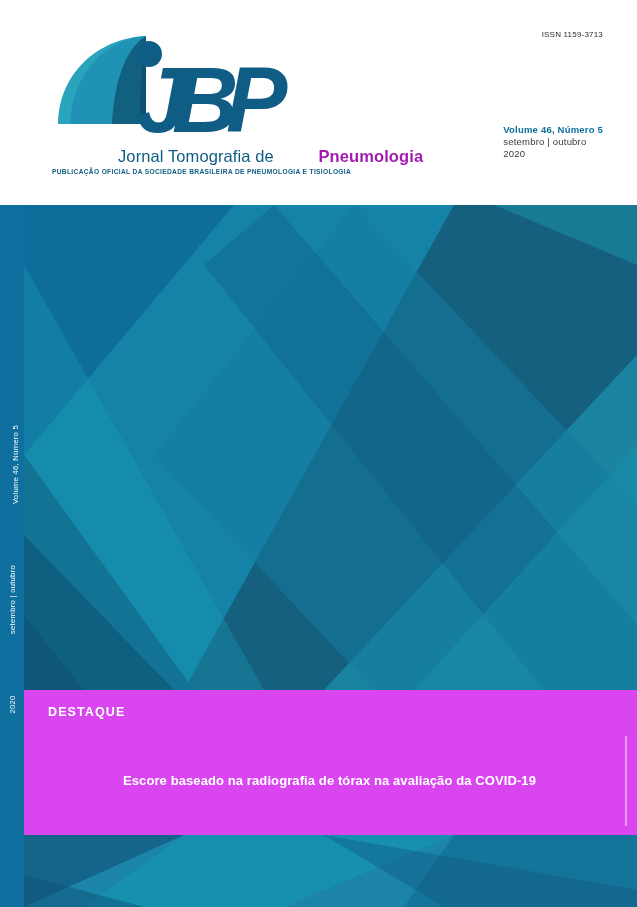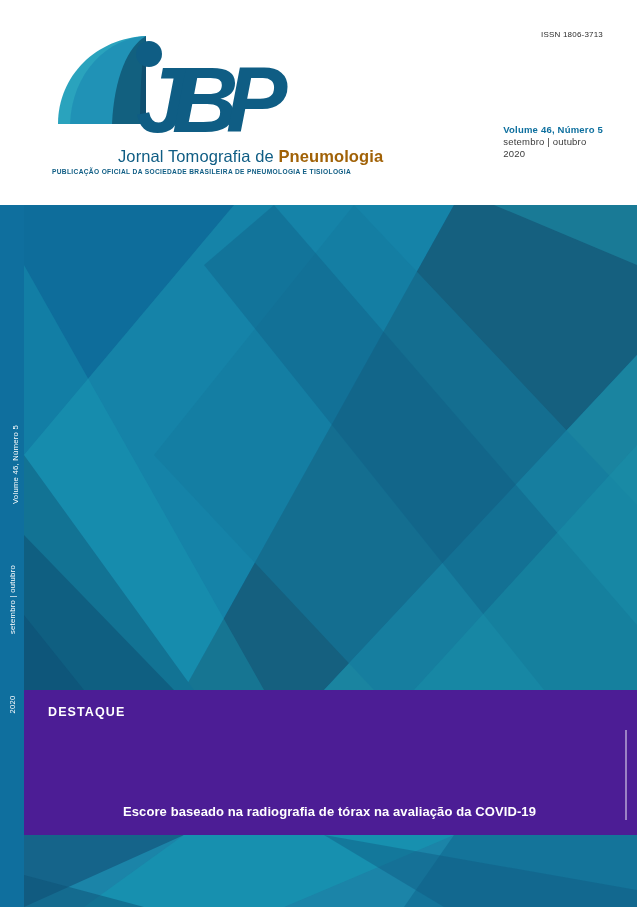--- a/index.html
+++ b/index.html
@@ -65,21 +65,21 @@
   .logo-svg { display: block; }
   .logo-title {
     position: absolute;
     left: 68px;
     top: 119px;
     font-size: 16.5px;
     color: #0f5d84;
     letter-spacing: 0.1px;
     white-space: nowrap;
   }
-  .logo-title b { color: #a16207; }
+  .logo-title b { color: #a21caf; margin-left: 40px; }
   .logo-sub {
     position: absolute;
     left: 2px;
     top: 140px;
     font-size: 6.6px;
     font-weight: bold;
     color: #0f5d84;
     letter-spacing: 0.35px;
     white-space: nowrap;
   }
@@ -146,40 +146,40 @@
     white-space: nowrap;
   }
 
   
   .highlight {
     position: absolute;
     left: 24px;
     top: 690px;
     width: 613px;
     height: 145px;
-    background: #4c1d95;
+    background: #d946ef;
     z-index: 3;
   }
   .highlight-label {
     position: absolute;
     left: 24px;
     top: 15px;
     font-size: 12.5px;
     font-weight: bold;
     color: #ffffff;
     letter-spacing: 1.1px;
   }
   .hl-cols {
     position: absolute;
     left: 10px;
-    top: 40px;
+    top: 46px;
     width: 593px;
     height: 90px;
     display: flex;
-    align-items: flex-end;
+    align-items: center;
   }
   .hl-col {
     flex: 1 1 0;
     padding: 0 14px;
     text-align: center;
     color: #ffffff;
     font-size: 13px;
     font-weight: bold;
     line-height: 1.32;
     letter-spacing: 0.1px;
@@ -201,21 +201,21 @@
   }
   .footer-art svg { display: block; }
 </style>
 </head>
 <body>
 
 <div class="cover">
 
   <div class="header">
 
-    <div class="issn">ISSN 1806-3713</div>
+    <div class="issn">ISSN 1159-3713</div>
 
     <div class="logo-wrap">
       <svg class="logo-svg" width="360" height="120" viewBox="0 0 360 120">
 
         <path d="M8 96 C8 48, 46 10, 96 8 L96 96 Z" fill="#2aa3bd"></path>
         <path d="M96 8 C58 10, 22 44, 20 96 L96 96 Z" fill="#1f8fb5" opacity="0.85"></path>
         <path d="M96 8 C78 18, 64 50, 62 96 L96 96 Z" fill="#12607f"></path>
         <path d="M96 8 C92 30, 90 60, 90 96 L96 96 Z" fill="#0f4f70"></path>
         <circle cx="99" cy="26" r="13" fill="#0f5d84"></circle>
 

